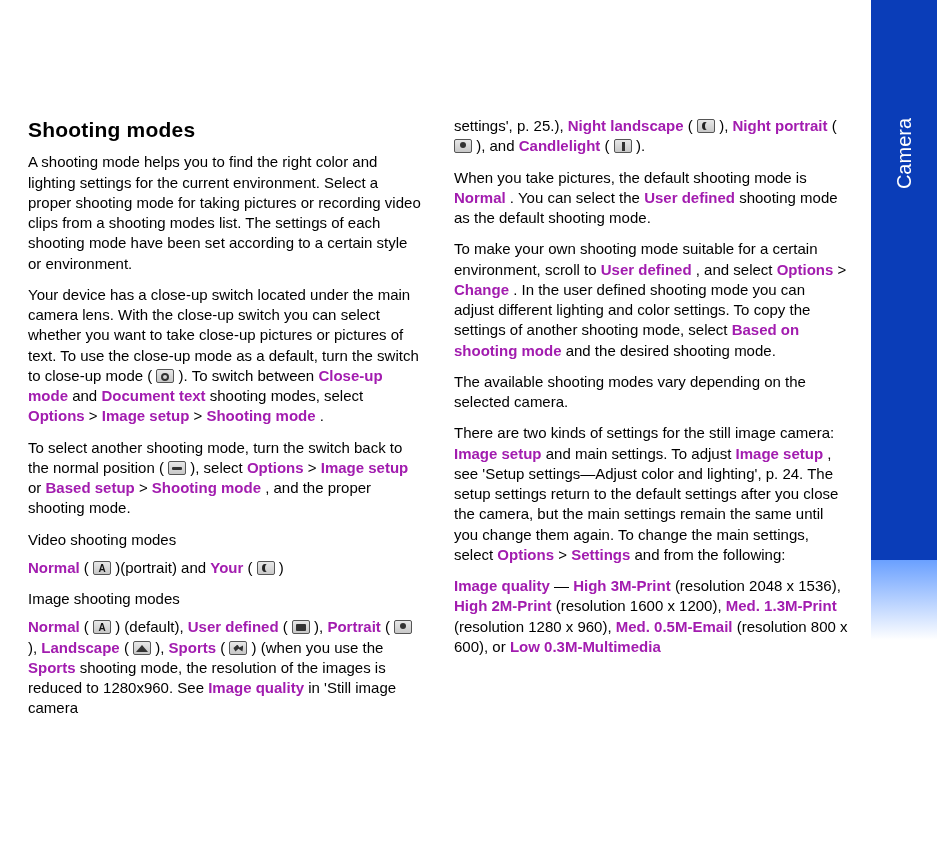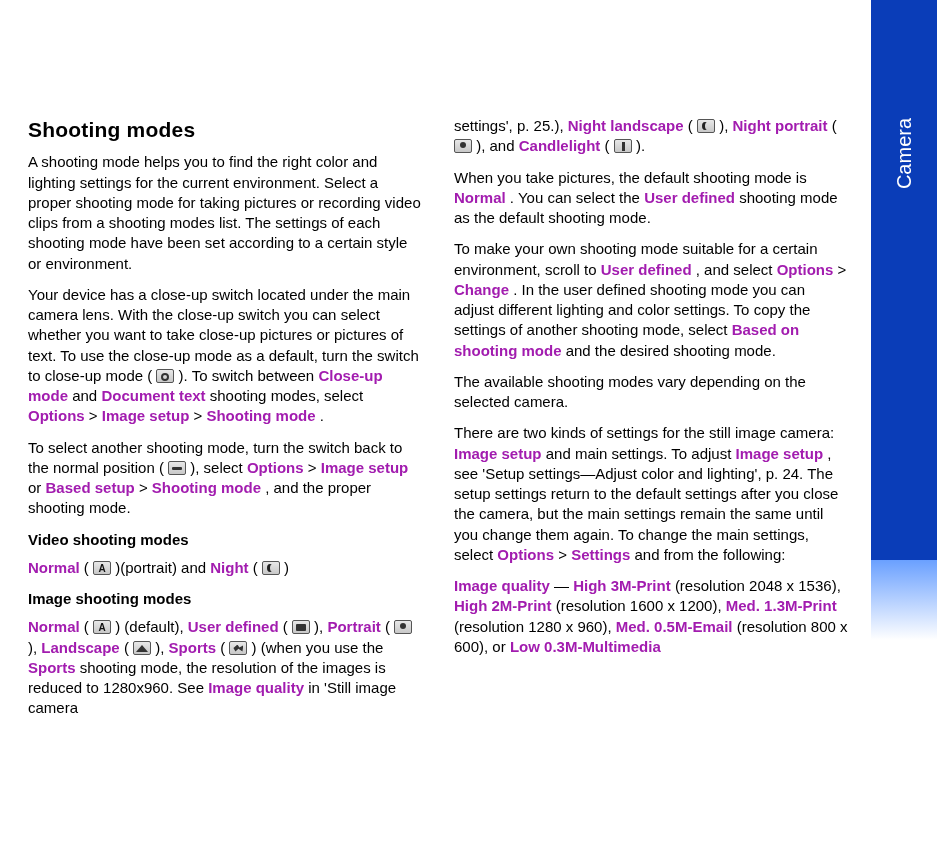--- a/index.html
+++ b/index.html
@@ -25,21 +25,21 @@
     flex: 1 1 0;
     min-width: 0;
   }
   h2 {
     font-size: 21px;
     font-weight: 700;
     margin-bottom: 8px;
     letter-spacing: 0.2px;
   }
   .para { margin-bottom: 11px; }
-  .sub { font-weight: 700; margin-bottom: 8px; }
+  .sub { font-weight: 400; margin-bottom: 8px; }
   .kw { color: #a21caf; font-weight: 700; }
   .icon {
     display: inline-block;
     width: 18px; height: 14px;
     border: 1px solid #555;
     border-radius: 2px;
     vertical-align: -2px;
     background: linear-gradient(#e8e8e8,#c8c8c8);
     position: relative;
   }
@@ -151,21 +151,21 @@
       <span class="kw">Shooting mode</span>
       <span>, and the proper shooting mode.</span>
     </p>
 
     <p class="sub">Video shooting modes</p>
     <p class="para">
       <span class="kw">Normal</span>
       <span> (</span>
       <span class="icon auto"></span>
       <span>)(portrait) and </span>
-      <span class="kw">Night</span>
+      <span class="kw">Your</span>
       <span> (</span>
       <span class="icon night"></span>
       <span>)</span>
     </p>
 
     <p class="sub">Image shooting modes</p>
     <p class="para">
       <span class="kw">Normal</span>
       <span> (</span>
       <span class="icon auto"></span>

